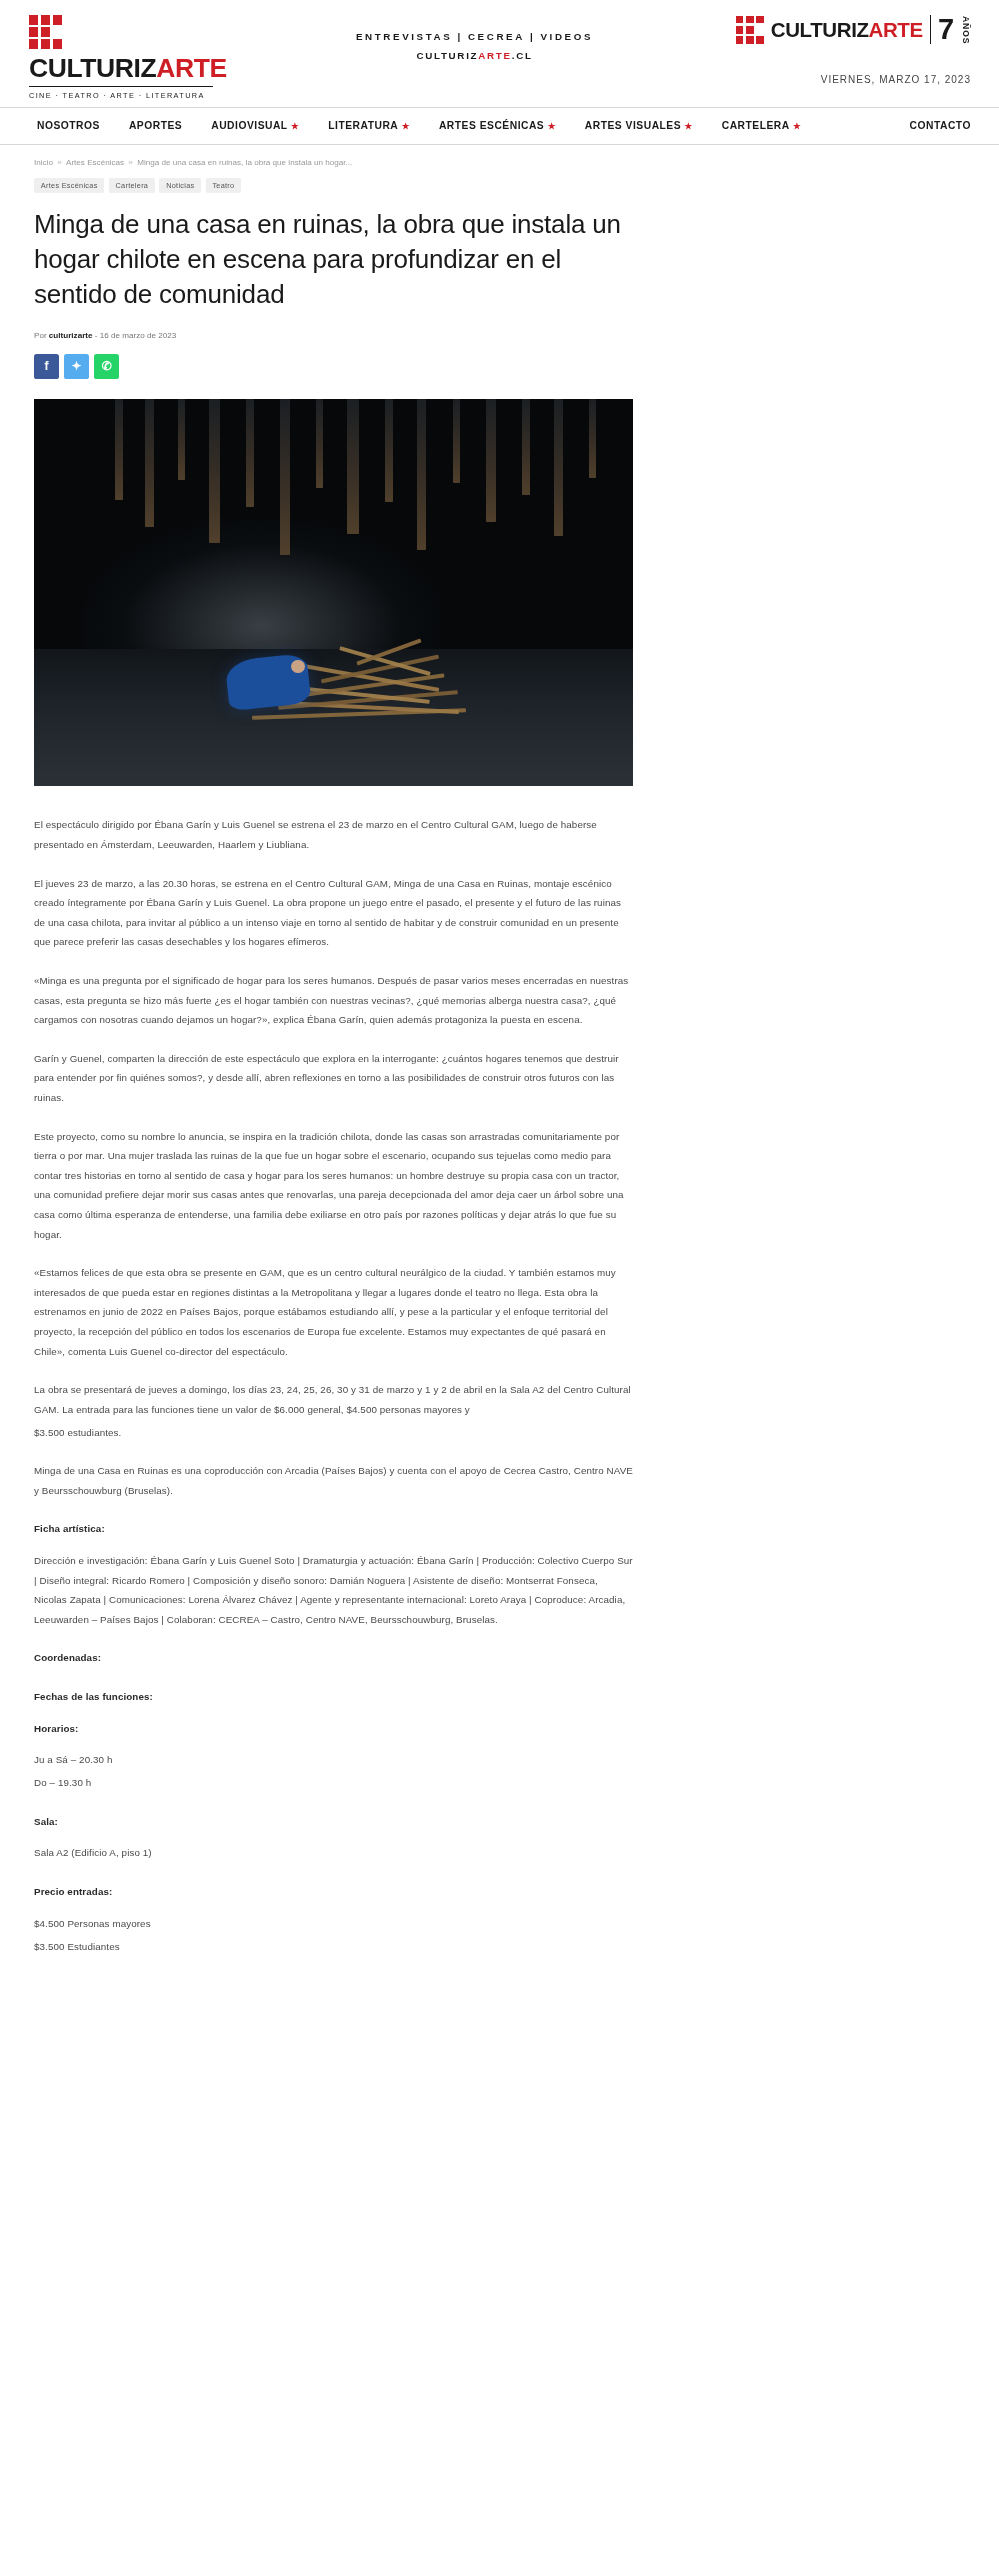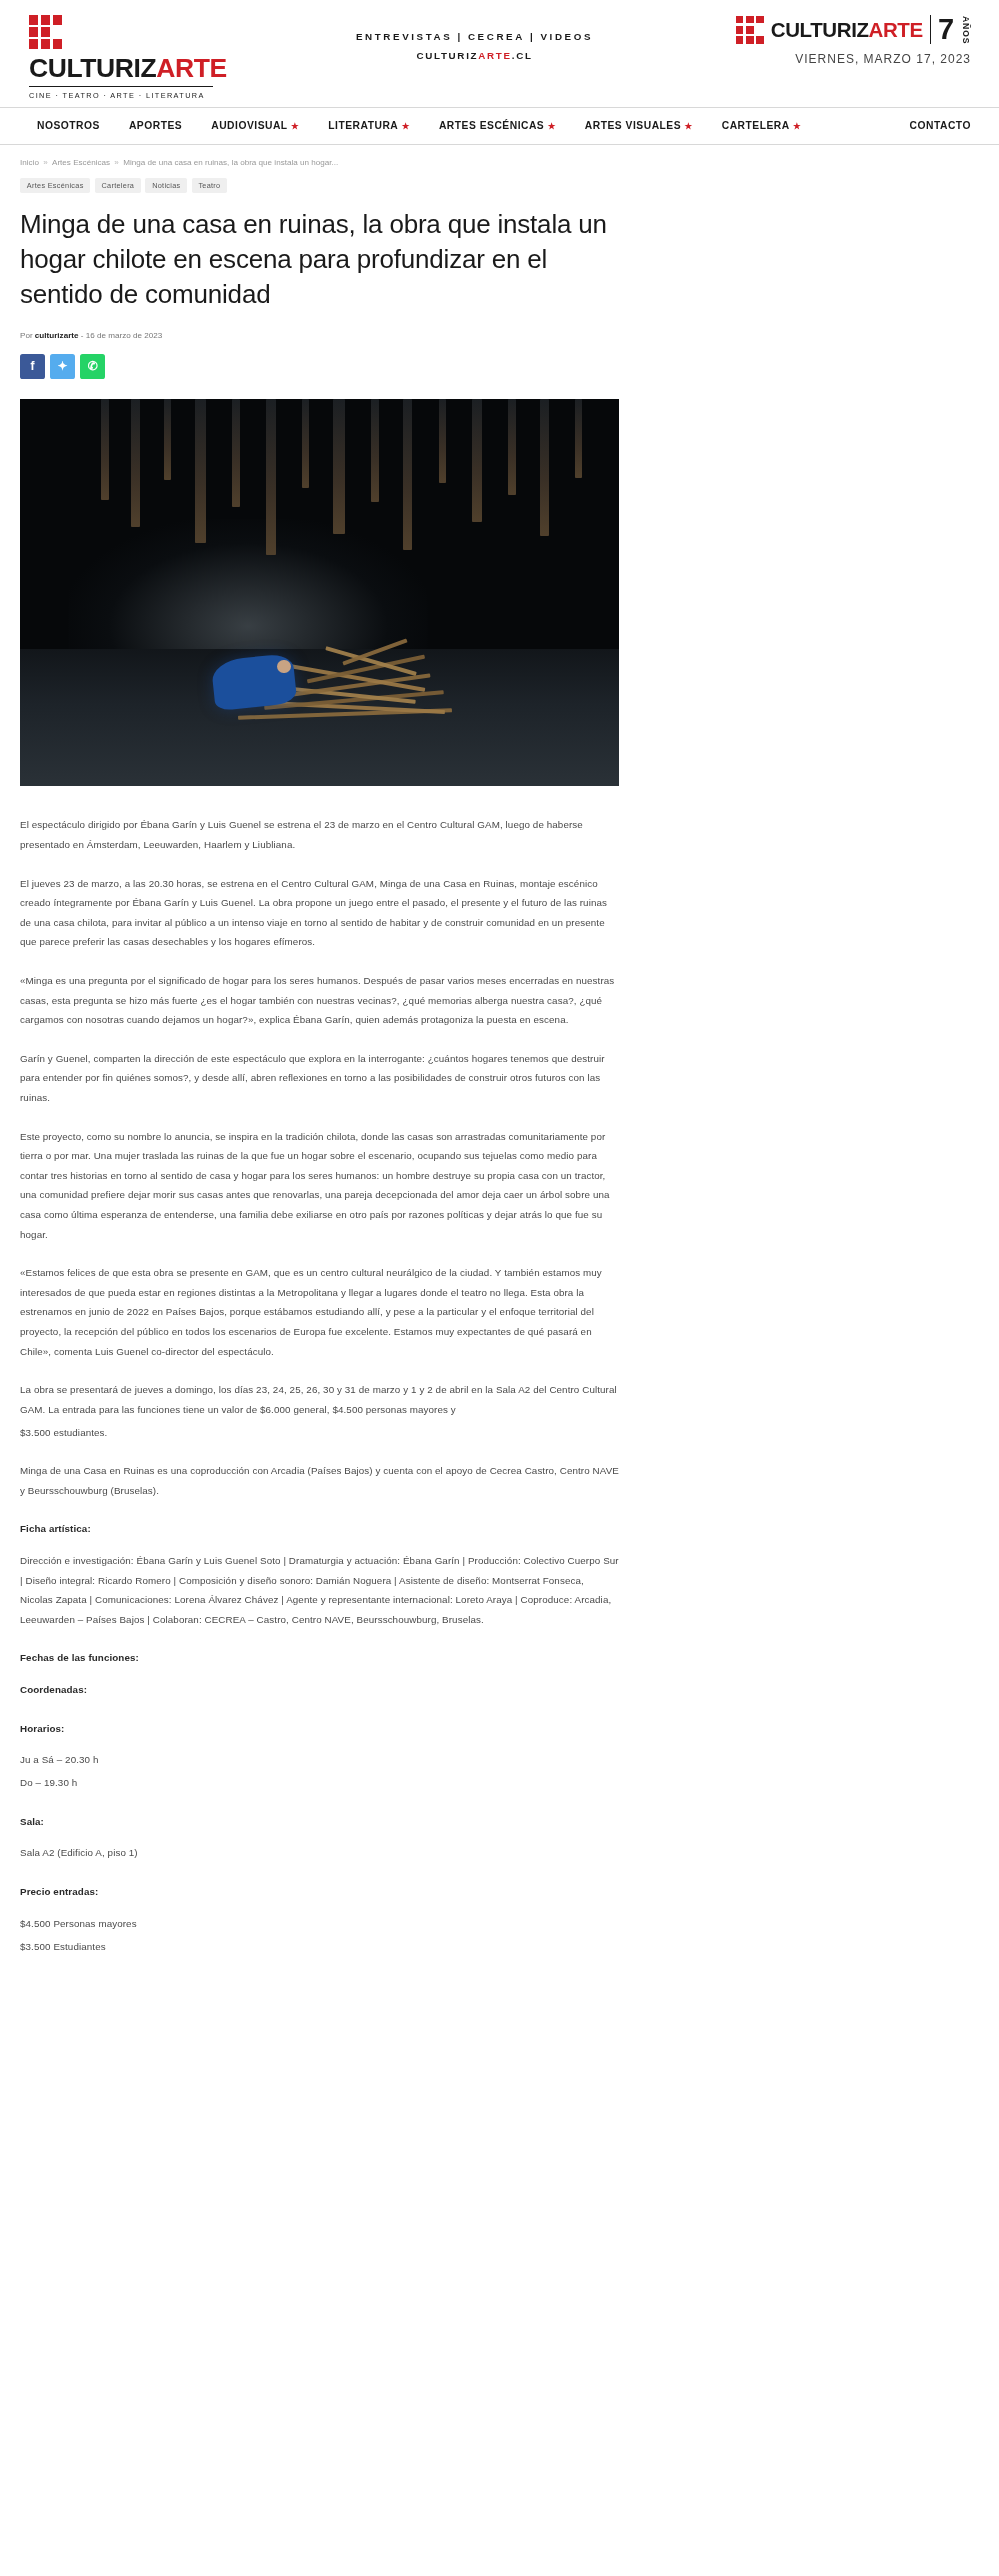--- a/index.html
+++ b/index.html
@@ -95,22 +95,22 @@
   .anniv-num { font-size: 29px; font-weight: bold; color: #1a1a1a; line-height: 1; }
   .anniv-years {
     writing-mode: vertical-rl;
     font-size: 8.6px;
     font-weight: bold;
     letter-spacing: 0.9px;
     color: #1a1a1a;
     height: 29px;
   }
   .topdate {
-    margin-top: 8px;
-    font-size: 12px;
+    margin-top: 30px;
+    font-size: 10px;
     letter-spacing: 1px;
     color: #444;
     text-align: right;
   }
 
   
   .navbar {
     border-top: 0.9px solid #d8d8d8;
     border-bottom: 0.9px solid #d8d8d8;
     padding: 0 29px;
@@ -126,21 +126,21 @@
     color: #1a1a1a;
     padding: 0 14.5px;
     white-space: nowrap;
     cursor: pointer;
   }
   .navitem:first-child { padding-left: 8px; }
   .navitem .star { color: #cf1f26; font-size: 8.6px; margin-left: 3.4px; }
   .navitem.last { margin-left: auto; padding-right: 0; }
 
   
-  .content { padding: 0 20px; max-width: 668px; }
+  .content { padding: 0 34px; max-width: 668px; }
   .breadcrumb {
     font-size: 8.1px;
     color: #999;
     margin: 13.7px 0 10.3px 0;
   }
   .breadcrumb .sep { padding: 0 4.3px; color: #bbb; }
 
   .tags { display: flex; gap: 4.3px; margin-bottom: 13.7px; }
   .tag {
     background: #efefef;
@@ -383,23 +383,23 @@
       <p>Garín y Guenel, comparten la dirección de este espectáculo que explora en la interrogante: ¿cuántos hogares tenemos que destruir para entender por fin quiénes somos?, y desde allí, abren reflexiones en torno a las posibilidades de construir otros futuros con las ruinas.</p>
       <p>Este proyecto, como su nombre lo anuncia, se inspira en la tradición chilota, donde las casas son arrastradas comunitariamente por tierra o por mar. Una mujer traslada las ruinas de la que fue un hogar sobre el escenario, ocupando sus tejuelas como medio para contar tres historias en torno al sentido de casa y hogar para los seres humanos: un hombre destruye su propia casa con un tractor, una comunidad prefiere dejar morir sus casas antes que renovarlas, una pareja decepcionada del amor deja caer un árbol sobre una casa como última esperanza de entenderse, una familia debe exiliarse en otro país por razones políticas y dejar atrás lo que fue su hogar.</p>
       <p>«Estamos felices de que esta obra se presente en GAM, que es un centro cultural neurálgico de la ciudad. Y también estamos muy interesados de que pueda estar en regiones distintas a la Metropolitana y llegar a lugares donde el teatro no llega. Esta obra la estrenamos en junio de 2022 en Países Bajos, porque estábamos estudiando allí, y pese a la particular y el enfoque territorial del proyecto, la recepción del público en todos los escenarios de Europa fue excelente. Estamos muy expectantes de qué pasará en Chile», comenta Luis Guenel co-director del espectáculo.</p>
       <p class="no-gap">La obra se presentará de jueves a domingo, los días 23, 24, 25, 26, 30 y 31 de marzo y 1 y 2 de abril en la Sala A2 del Centro Cultural GAM. La entrada para las funciones tiene un valor de $6.000 general, $4.500 personas mayores y</p>
       <p>$3.500 estudiantes.</p>
       <p>Minga de una Casa en Ruinas es una coproducción con Arcadia (Países Bajos) y cuenta con el apoyo de Cecrea Castro, Centro NAVE y Beursschouwburg (Bruselas).</p>
 
       <p class="bold small-gap">Ficha artística:</p>
       <p>Dirección e investigación: Ébana Garín y Luis Guenel Soto | Dramaturgia y actuación: Ébana Garín | Producción: Colectivo Cuerpo Sur | Diseño integral: Ricardo Romero | Composición y diseño sonoro: Damián Noguera | Asistente de diseño: Montserrat Fonseca, Nicolas Zapata | Comunicaciones: Lorena Álvarez Chávez | Agente y representante internacional: Loreto Araya | Coproduce: Arcadia, Leeuwarden – Países Bajos | Colaboran: CECREA – Castro, Centro NAVE, Beursschouwburg, Bruselas.</p>
 
+      <p class="bold">Coordenadas:</p>
+
       <p class="bold small-gap">Fechas de las funciones:</p>
-
-      <p class="bold">Coordenadas:</p>
 
       <p class="bold small-gap">Horarios:</p>
       <p class="no-gap">Ju a Sá – 20.30 h</p>
       <p>Do – 19.30 h</p>
 
       <p class="bold small-gap">Sala:</p>
       <p>Sala A2 (Edificio A, piso 1)</p>
 
       <p class="bold small-gap">Precio entradas:</p>
       <p class="no-gap">$4.500 Personas mayores</p>

